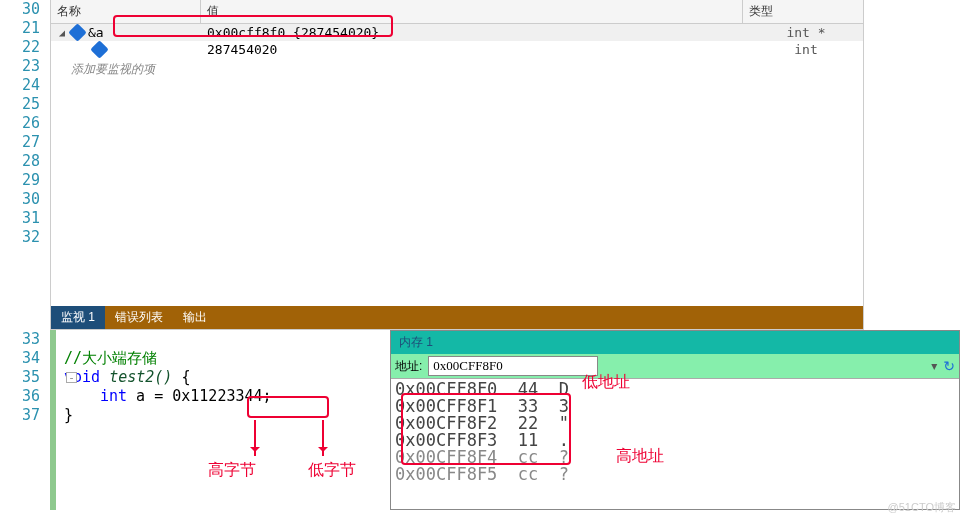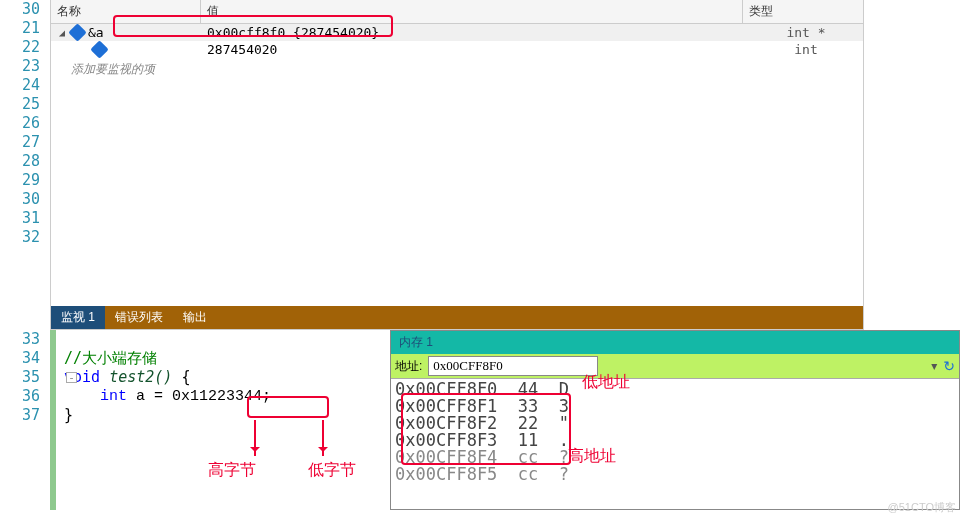--- a/index.html
+++ b/index.html
@@ -24,21 +24,21 @@
   .watch-tabs .active { background: #1e4e79; }
   .redbox { position: absolute; border: 2px solid #e03; border-radius: 4px; pointer-events: none; }
   .bottom { display: flex; height: 180px; }
   .code { flex: 0 0 340px; font-family: Consolas, monospace; font-size: 15px; line-height: 19px; position: relative; border-left: 6px solid #8ec98e; padding-left: 8px; }
   .code .comment { color: #008000; }
   .code .kw { color: #0000ff; }
   .code .fn { color: #14532d; font-style: italic; }
   .fold { position: absolute; left: 2px; color: #888; font-size: 11px; border: 1px solid #aaa; width: 11px; height: 11px; line-height: 9px; text-align: center; background: #fff; cursor: pointer; }
   .memory { flex: 1; border: 1px solid #888; margin-right: 4px; display: flex; flex-direction: column; }
   .mem-title { background: #14b8a6; color: #1e4e79; padding: 3px 8px; display:flex; justify-content:space-between; align-items:center; }
-  .mem-addr { display: flex; align-items: center; background: #bef264; padding: 2px 4px; border-bottom: 1px solid #aaa; gap: 6px; }
+  .mem-addr { display: flex; align-items: center; background: #86efac; padding: 2px 4px; border-bottom: 1px solid #aaa; gap: 6px; }
   .mem-addr input { flex: 0 0 140px; font-family: Consolas; font-size: 13px; border: 1px solid #888; background:#fff; padding: 1px 4px; }
   .mem-body { font-family: Consolas, monospace; font-size: 17px; line-height: 17px; padding: 2px 4px; color: #444; flex:1; overflow:hidden; }
   .mem-body .r { white-space: pre; }
   .mem-body .dim { color: #888; }
   .annot { position: absolute; color: #e03; font-family: "Microsoft YaHei", sans-serif; font-size: 16px; pointer-events: none; }
   .arrow { position: absolute; width: 2px; background: #e03; }
   .arrow::after { content: ""; position: absolute; bottom: -1px; left: -4px; border: 5px solid transparent; border-top-color: #e03; }
   .refresh { color:#1e6fd6; font-size:14px; cursor:pointer; }
   .dd { color:#555; }
   .watermark { position:absolute; right:8px; bottom:4px; color:#ccc; font-size:11px; }
@@ -107,21 +107,21 @@
   </div>
 
   <div class="code">
     <div style="height:19px"></div>
     <div><span class="comment">//大小端存储</span></div>
     <div style="position:relative;">
       <span class="fold" style="top:4px;">-</span>
       <span class="kw">void</span>
       <span> </span><span class="fn">test2()</span><span> {</span>
     </div>
-    <div style="padding-left:36px;font-family:Liberation Mono, monospace;">
+    <div style="padding-left:36px;">
       <span class="kw">int</span><span> a = 0x</span><span>11223344;</span>
     </div>
     <div><span>}</span></div>
   </div>
 
   <div class="memory">
     <div class="mem-title">
       <span>内存 1</span>
     </div>
     <div class="mem-addr">
@@ -145,15 +145,15 @@
 <div class="redbox" style="left:113px; top:15px; width:280px; height:22px;"></div>
 <div class="redbox" style="left:247px; top:396px; width:82px; height:22px;"></div>
 <div class="redbox" style="left:401px; top:393px; width:170px; height:72px;"></div>
 
 <div class="arrow" style="left:254px; top:420px; height:36px;"></div>
 <div class="arrow" style="left:322px; top:420px; height:36px;"></div>
 
 <div class="annot" style="left:208px; top:460px;">高字节</div>
 <div class="annot" style="left:308px; top:460px;">低字节</div>
 <div class="annot" style="left:582px; top:372px;">低地址</div>
-<div class="annot" style="left:568px; top:446px;">高地址</div>
+<div class="annot" style="left:616px; top:446px;">高地址</div>
 
 <div class="watermark">@51CTO博客</div>
 
 </body></html>

